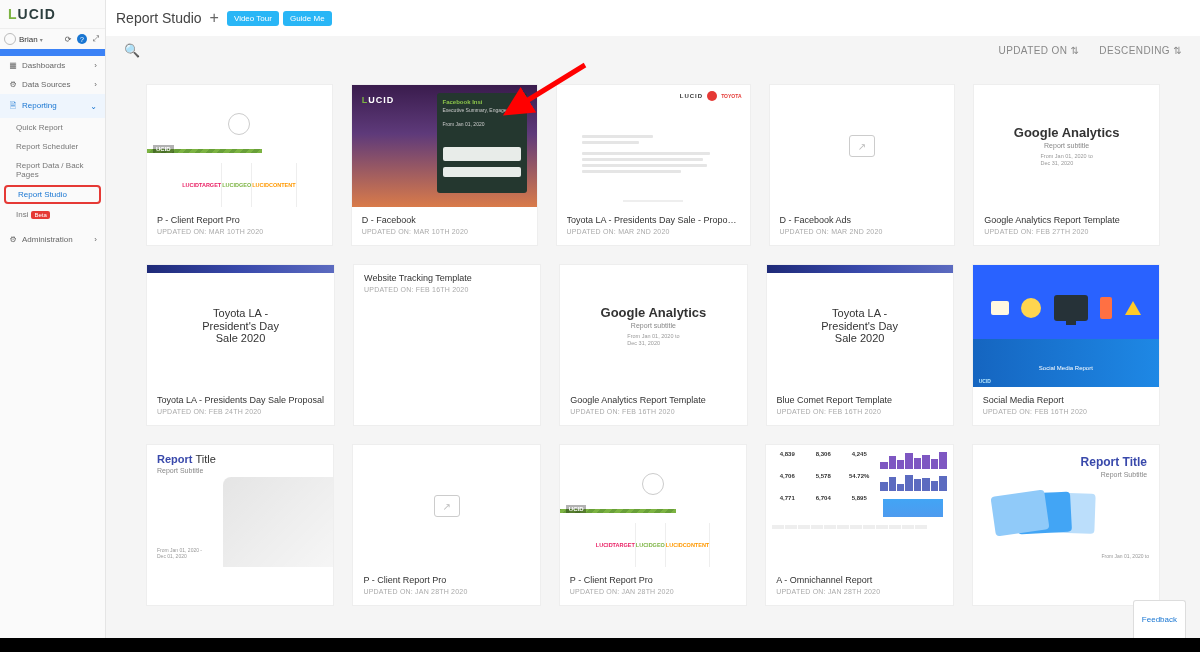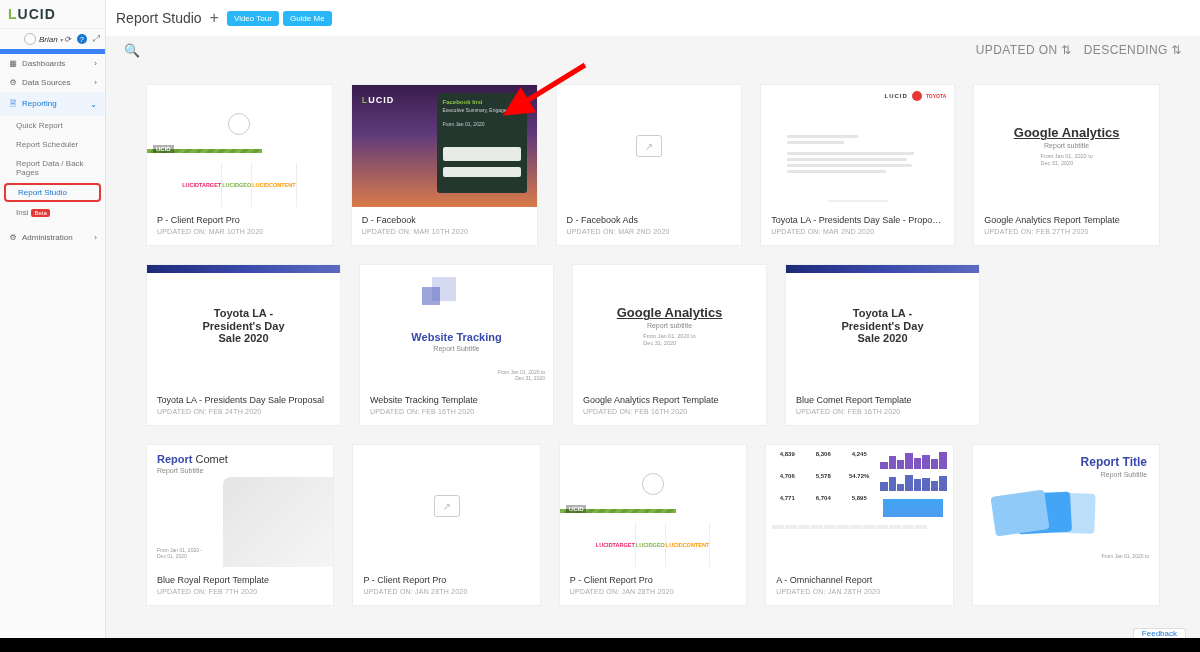--- a/index.html
+++ b/index.html
@@ -2,41 +2,41 @@
 <html><head>
 <meta charset="utf-8">
 <style>
 * { margin: 0; padding: 0; box-sizing: border-box; }
 body { font-family: -apple-system, BlinkMacSystemFont, "Segoe UI", Helvetica, Arial, sans-serif; background: #f5f5f5; color: #333; width: 1200px; height: 652px; overflow: hidden; position: relative; }
 
 
 .sidebar { position: absolute; left: 0; top: 0; width: 106px; height: 100%; background: #fafafa; border-right: 1px solid #e5e5e5; font-size: 8px; color: #666; }
 .logo { padding: 6px 8px; font-size: 14px; font-weight: 700; letter-spacing: 1px; color: #2c3e3e; }
 .logo .l-green { color: #7cb342; }
-.userline { display: flex; align-items: center; justify-content: space-between; padding: 4px 24px; border-top: 1px solid #eee; border-bottom: 5px solid #3b82f6; font-style: italic; }
+.userline { display: flex; align-items: center; justify-content: space-between; padding: 4px 4px; border-top: 1px solid #eee; border-bottom: 7px solid #3b82f6; }
 .userline .avatar { width: 12px; height: 12px; border-radius: 50%; border: 1px solid #bbb; display: inline-block; }
 .userline .uname { font-size: 8px; color: #333; margin-left: 3px; }
 .userline .icons { display: flex; gap: 4px; }
 .userline .icons span { width: 10px; height: 10px; display: inline-flex; align-items: center; justify-content: center; font-size: 8px; color: #555; }
 .nav-item { display: flex; align-items: center; justify-content: space-between; padding: 5px 8px; cursor: pointer; gap: 11px; }
 .nav-item .ico { width: 10px; display: inline-block; margin-right: 4px; text-align: center; }
 .nav-item.active { color: #1976d2; background: #eef5fd; }
 .nav-sub { padding: 5px 8px 5px 16px; cursor: pointer; color: #777; }
 .nav-sub.highlight { border: 2px solid #e53935; border-radius: 4px; margin: 1px 4px; padding: 3px 6px 3px 12px; color: #1976d2; }
 .beta { background: #e53935; color: #fff; font-size: 6px; padding: 1px 3px; border-radius: 2px; margin-left: 3px; }
 
 
 .header { position: absolute; left: 106px; top: 0; right: 0; height: 36px; display: flex; align-items: center; padding: 0 10px; background: #fff; }
 .header h1 { font-size: 14px; font-weight: 400; color: #444; }
 .plus { font-size: 16px; color: #666; margin: 0 8px; cursor: pointer; }
 .pill { background: #29b6f6; color: #fff; border: none; border-radius: 3px; padding: 3px 7px; font-size: 8px; cursor: pointer; margin-right: 4px; }
 
 .toolbar { position: absolute; left: 106px; top: 36px; right: 0; height: 28px; display: flex; align-items: center; justify-content: space-between; padding: 0 18px; background: #f5f5f5; }
 .search-ico { font-size: 13px; color: #888; cursor: pointer; }
-.sortrow { display: flex; gap: 12px; font-size: 12px; color: #888; text-transform: uppercase; letter-spacing: 0.4px; }
+.sortrow { display: flex; gap: 20px; font-size: 10px; color: #888; text-transform: uppercase; letter-spacing: 0.4px; }
 .sortrow span { cursor: pointer; }
 
 
 .grid { position: absolute; left: 106px; right: 0; top: 64px; bottom: 14px; overflow: auto; padding: 20px 40px; }
 .row { display: flex; gap: 18px; margin-bottom: 18px; }
 .card { width: 195px; background: #fff; border: 1px solid #eee; display: flex; flex-direction: column; }
 .thumb { height: 122px; background: #fff; position: relative; overflow: hidden; display: flex; align-items: center; justify-content: center; flex-direction: column; font-size: 9px; color: #333; }
 .meta { padding: 8px 10px 10px; }
 .meta .title { font-size: 9px; color: #333; white-space: nowrap; overflow: hidden; text-overflow: ellipsis; }
 .meta .sub { font-size: 7px; color: #aaa; margin-top: 3px; text-transform: uppercase; letter-spacing: 0.2px; }
@@ -75,25 +75,25 @@
 .t-toyota { padding: 8px; font-size:5px; color:#888; }
 .t-toyota .brandr { position:absolute; right:8px; top:6px; display:flex; align-items:center; gap:4px; }
 .t-toyota .brandr .l { font-size:6px; font-weight:700; letter-spacing:1px; color:#333; }
 .t-toyota .brandr .t { font-size:5px; color:#e53935; font-weight:700; }
 .t-toyota .docbody { margin-top:18px; width:80%; }
 .t-toyota .line { height:3px; background:#e5e5e5; margin-bottom:3px; border-radius:1px; }
 .t-toyota .docfoot { position:absolute; bottom:5px; left:50%; transform:translateX(-50%); width:60px; height:2px; background:#eee; }
 .t-toyota .circ { width:10px; height:10px; border-radius:50%; background:#e53935; }
 
 .t-ga { }
-.t-ga .ph-title { font-size: 13px; text-decoration: underline; }
+.t-ga .ph-title { font-size: 13px; }
 
 .t-pres { background:#fff; }
 .t-pres .bluebar { position:absolute; left:0; top:0; right:0; height:8px; background: linear-gradient(90deg,#1e2a78,#3949ab,#5c6bc0); }
-.t-pres .ph-title { font-weight:700; line-height:1.15; text-align:center; width:110px; }
+.t-pres .ph-title { font-weight:400; line-height:1.15; text-align:center; width:110px; }
 
 .t-website .sq { width:18px; height:18px; background:#5c6bc0; position:absolute; left:62px; top:22px; opacity:.6; }
 .t-website .sq2 { width:24px; height:24px; background:#c5cae9; position:absolute; left:72px; top:12px; opacity:.7; }
 .t-website .ph-title { color:#3949ab; font-weight:600; font-size:11px; margin-top:30px;}
 .t-website .corner{ position:absolute; bottom:6px; right:8px; font-size:5px; color:#999; text-align:right;}
 
 .t-social { background:#2962ff; padding:0; }
 .t-social .bl { position:absolute; left:0; right:0; bottom:0; height:48px; background:linear-gradient(90deg,#1565c0,#1e88e5);}
 .t-social .shapes { position:absolute; inset:12px 12px 48px 12px; display:flex; align-items:center; justify-content:space-around; }
 .t-social .s1{ width:18px; height:14px; background:#fff8e1; border-radius:2px;}
@@ -129,21 +129,21 @@
 .t-graph .gc:nth-child(1){ background:#90caf9; z-index:3; }
 .t-graph .gc:nth-child(2){ background:#42a5f5; margin-left:-30px; z-index:2; transform:rotate(-3deg);}
 .t-graph .gc:nth-child(3){ background:#bbdefb; margin-left:-30px; z-index:1; transform:rotate(2deg);}
 .t-graph .foot { position:absolute; bottom:8px; right:10px; font-size:5px; color:#999; }
 
 
 .arrow { position:absolute; left:490px; top:60px; width:100px; height:60px; pointer-events:none; z-index:50; }
 
 
 .blackbar { position:absolute; left:0; right:0; bottom:0; height:14px; background:#000; }
-.feedback { position:absolute; right:14px; bottom:14px; background:#fff; border:1px solid #ddd; border-bottom:none; padding:0 8px; font-size:8px; color:#1976d2; border-radius:3px 3px 0 0; cursor:pointer; }
+.feedback { position:absolute; right:14px; bottom:14px; background:#fff; border:1px solid #ddd; border-bottom:none; padding:14px 8px; font-size:8px; color:#1976d2; border-radius:3px 3px 0 0; cursor:pointer; }
 
 </style>
 </head>
 <body>
 
 <div class="sidebar">
   <div class="logo"><span class="l-green">L</span>UCID</div>
   <div class="userline">
     <span style="display:flex;align-items:center;">
       <span class="avatar"></span>
@@ -228,29 +228,20 @@
             <div class="pbox"></div>
             <div class="pbox2"></div>
           </div>
       </div>
       <div class="meta">
           <div class="title">D - Facebook</div>
           <div class="sub">UPDATED ON: MAR 10TH 2020</div>
         </div>
     </div>
     <div class="card">
-      <div class="thumb t-empty">
-          <div class="eicon"></div>
-        </div>
-      <div class="meta">
-          <div class="title">D - Facebook Ads</div>
-          <div class="sub">UPDATED ON: MAR 2ND 2020</div>
-        </div>
-    </div>
-    <div class="card">
       <div class="thumb t-toyota">
         <div class="brandr">
             <span class="l">LUCID</span>
             <span class="circ"></span>
             <span class="t">TOYOTA</span>
           </div>
         <div class="docbody">
             <div class="line" style="width:50%"></div>
             <div class="line" style="width:40%"></div>
             <div class="line" style="width:90%;margin-top:8px"></div>
@@ -259,20 +250,29 @@
             <div class="line" style="width:70%"></div>
           </div>
         <div class="docfoot"></div>
       </div>
       <div class="meta">
           <div class="title">Toyota LA - Presidents Day Sale - Propos...</div>
           <div class="sub">UPDATED ON: MAR 2ND 2020</div>
         </div>
     </div>
     <div class="card">
+      <div class="thumb t-empty">
+          <div class="eicon"></div>
+        </div>
+      <div class="meta">
+          <div class="title">D - Facebook Ads</div>
+          <div class="sub">UPDATED ON: MAR 2ND 2020</div>
+        </div>
+    </div>
+    <div class="card">
       <div class="thumb t-ga">
         <div class="ph-title">Google Analytics</div>
           <div class="ph-sub">Report subtitle</div>
         <div class="ph-tiny"><span>From Jan 01, 2020 to</span><br><span>Dec 31, 2020</span></div>
       </div>
       <div class="meta">
           <div class="title">Google Analytics Report Template</div>
           <div class="sub">UPDATED ON: FEB 27TH 2020</div>
         </div>
     </div>
@@ -283,27 +283,20 @@
       <div class="thumb t-pres">
         <div class="bluebar"></div>
         <div class="ph-title"><span>Toyota LA -</span><br><span>President's Day</span><br><span>Sale 2020</span></div>
       </div>
       <div class="meta">
           <div class="title">Toyota LA - Presidents Day Sale Proposal</div>
           <div class="sub">UPDATED ON: FEB 24TH 2020</div>
         </div>
     </div>
     <div class="card">
-      <div class="thumb t-website">
-        <div class="sq2"></div>
-          <div class="sq"></div>
-        <div class="ph-title">Website Tracking</div>
-          <div class="ph-sub">Report Subtitle</div>
-        <div class="corner"><span>From Jan 01, 2020 to</span><br><span>Dec 31, 2020</span></div>
-      </div>
       <div class="meta">
           <div class="title">Website Tracking Template</div>
           <div class="sub">UPDATED ON: FEB 16TH 2020</div>
         </div>
     </div>
     <div class="card">
       <div class="thumb t-ga">
         <div class="ph-title">Google Analytics</div>
           <div class="ph-sub">Report subtitle</div>
         <div class="ph-tiny"><span>From Jan 01, 2020 to</span><br><span>Dec 31, 2020</span></div>
@@ -316,36 +309,50 @@
     <div class="card">
       <div class="thumb t-pres">
         <div class="bluebar"></div>
         <div class="ph-title"><span>Toyota LA -</span><br><span>President's Day</span><br><span>Sale 2020</span></div>
       </div>
       <div class="meta">
           <div class="title">Blue Comet Report Template</div>
           <div class="sub">UPDATED ON: FEB 16TH 2020</div>
         </div>
     </div>
+    <div class="card">
+      <div class="thumb t-social">
+        <div class="shapes">
+            <div class="s1"></div>
+            <div class="s2"></div>
+            <div class="monitor"></div>
+            <div class="s3"></div>
+            <div class="s4"></div>
+          </div>
+        <div class="bl"></div>
+        <div class="lab">Social Media Report</div>
+        <div class="brand">UCID</div>
+      </div>
+      <div class="meta">
+          <div class="title">Social Media Report</div>
+          <div class="sub">UPDATED ON: FEB 16TH 2020</div>
+        </div>
+    </div>
   </div>
 
   <div class="row">
     <div class="card">
       <div class="thumb t-blue">
         <div class="bg"></div>
         <div class="hdr">
-            <div class="ph-title"><span>Report</span> <span class="rt">Comet</span></div>
+            <div class="ph-title"><span>Report</span> <span class="rt">Title</span></div>
             <div class="ph-sub">Report Subtitle</div>
           </div>
         <div class="foot"><span>From Jan 01, 2020 -</span><br><span>Dec 01, 2020</span></div>
       </div>
-      <div class="meta">
-          <div class="title">Blue Royal Report Template</div>
-          <div class="sub">UPDATED ON: FEB 7TH 2020</div>
-        </div>
     </div>
     <div class="card">
       <div class="thumb t-empty">
           <div class="eicon"></div>
         </div>
       <div class="meta">
           <div class="title">P - Client Report Pro</div>
           <div class="sub">UPDATED ON: JAN 28TH 2020</div>
         </div>
     </div>

